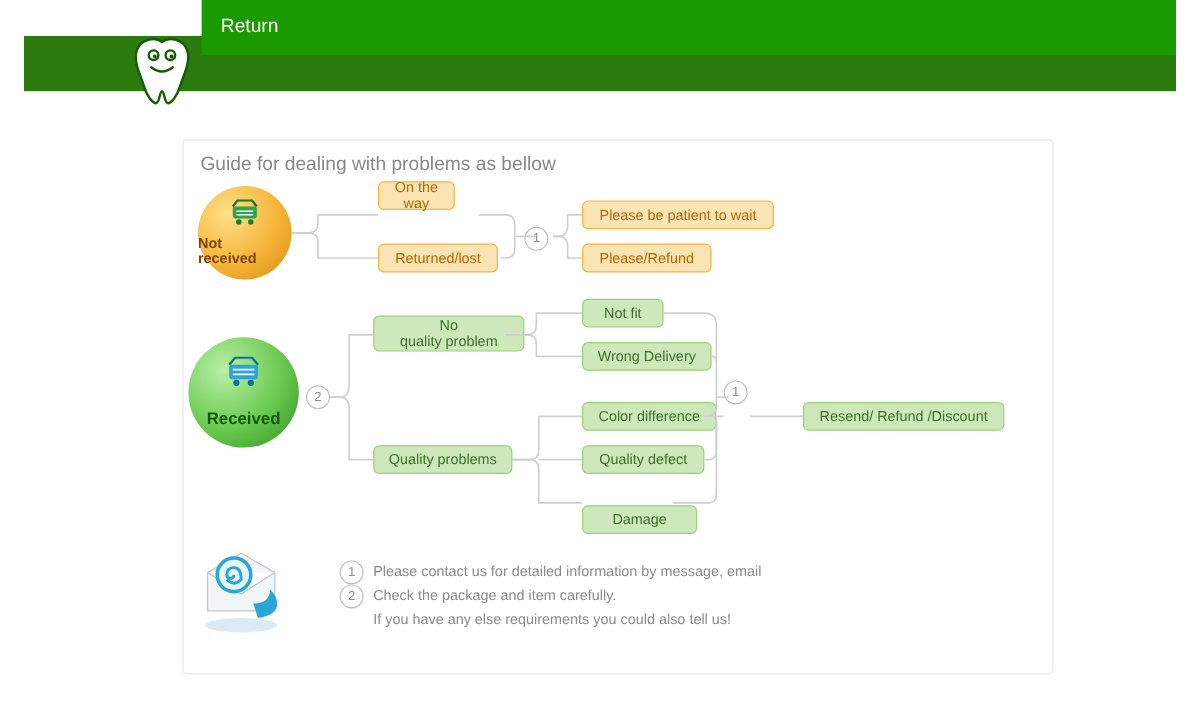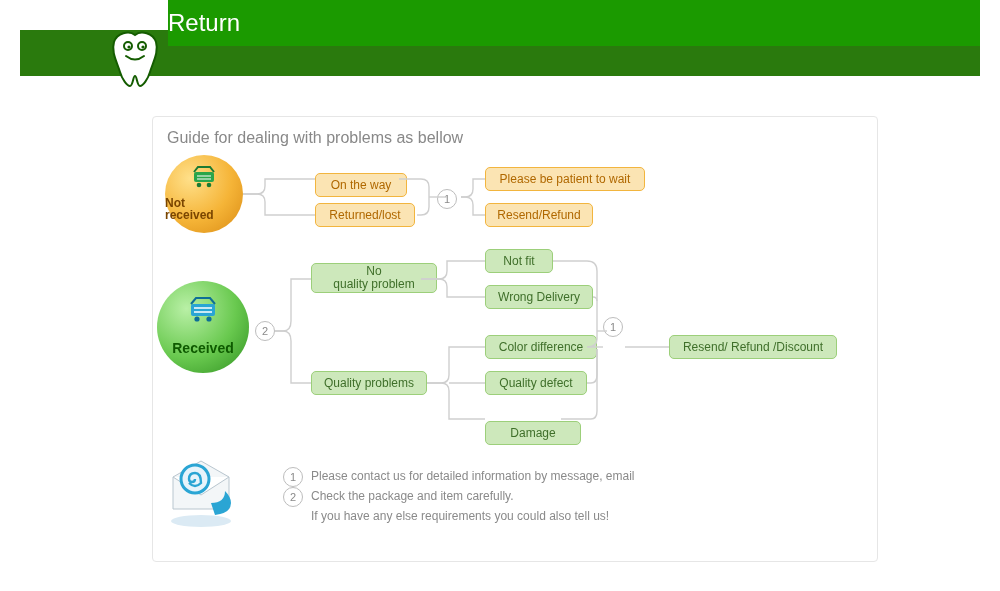--- a/index.html
+++ b/index.html
@@ -1,20 +1,20 @@
 <!DOCTYPE html>
 <html><head>
 <meta charset="utf-8">
 <style>
   body{margin:0;font-family:Arial,Helvetica,sans-serif;background:#fff;color:#4e4e4e}
   .page{width:1000px;height:591px;position:relative;overflow:hidden}
   
   .bar{position:absolute;left:20px;top:30px;width:960px;height:46px;background:#2a7a0d}
   .bar-inner{position:absolute;left:168px;top:0;width:812px;height:46px;background:#1b9a00;display:flex;align-items:center}
-  .bar-title{color:#fff;font-size:24px;font-weight:400}
+  .bar-title{color:#fff;font-size:16px;margin-left:16px;font-weight:400}
   .tooth{position:absolute;left:106px;top:26px;width:58px;height:64px}
   .tooth svg{width:58px;height:64px}
   .card{position:absolute;left:152px;top:116px;width:724px;height:444px;background:#fff;border:1px solid #e6e6e6;border-radius:4px}
   .guide{position:absolute;left:14px;top:12px;font-size:16px;color:#888}
   
   .box{position:absolute;border-radius:5px;font-size:12px;text-align:center;display:flex;align-items:center;justify-content:center;padding:0 6px;box-sizing:border-box;line-height:13px}
   .orange{background:#fbe4b3;border:1px solid #f2b53e;color:#b06800}
   .green{background:#cde8bb;border:1px solid #9ccf7a;color:#3f6f2a}
   .badge{position:absolute;border-radius:50%;font-weight:bold;text-align:center;line-height:1;color:#fff}
   .badge.nr{width:78px;height:78px;background:radial-gradient(circle at 32% 30%,#ffe08a,#f5b437 55%,#d98a13)}
@@ -66,24 +66,24 @@
             <path d="M5 6 L9 1 H21 L25 6" fill="none" stroke="#1b7a32" stroke-width="2"></path>
             <circle cx="10" cy="19" r="2.3" fill="#1b7a32"></circle>
             <circle cx="20" cy="19" r="2.3" fill="#1b7a32"></circle>
             <path d="M8 10h14M8 13h14" stroke="#fff" stroke-width="1.2"></path>
           </svg>
       </span>
       <span class="badge-label" style="white-space:pre-line">Not
 received</span>
     </div>
 
-    <div class="box orange" style="left:162px;top:56px;width:92px;height:24px">On the way</div>
+    <div class="box orange" style="left:162px;top:34px;width:64px;height:24px">On the way</div>
     <div class="box orange" style="left:162px;top:86px;width:100px;height:24px">Returned/lost</div>
     <div class="box orange" style="left:332px;top:50px;width:160px;height:24px">Please be patient to wait</div>
-    <div class="box orange" style="left:332px;top:86px;width:108px;height:24px">Resend/Refund</div>
+    <div class="box orange" style="left:332px;top:86px;width:108px;height:24px">Please/Refund</div>
     <div class="step" style="left:284px;top:72px">1</div>
 
     <svg class="conn" style="left:90px;top:50px;width:80px;height:60px">
       <path class="ln" d="M0 27 H14 Q22 27 22 19 V12 Q22 12 30 12 H72"></path>
       <path class="ln" d="M0 27 H14 Q22 27 22 35 V48 Q22 48 30 48 H72"></path>
     </svg>
     <svg class="conn" style="left:246px;top:50px;width:90px;height:60px">
       <path class="ln" d="M0 12 H22 Q30 12 30 20 V40 Q30 48 22 48 H18"></path>
       <path class="ln" d="M30 30 H48"></path>
       <path class="ln" d="M62 30 H66 Q74 30 74 22 V12 H86"></path>

